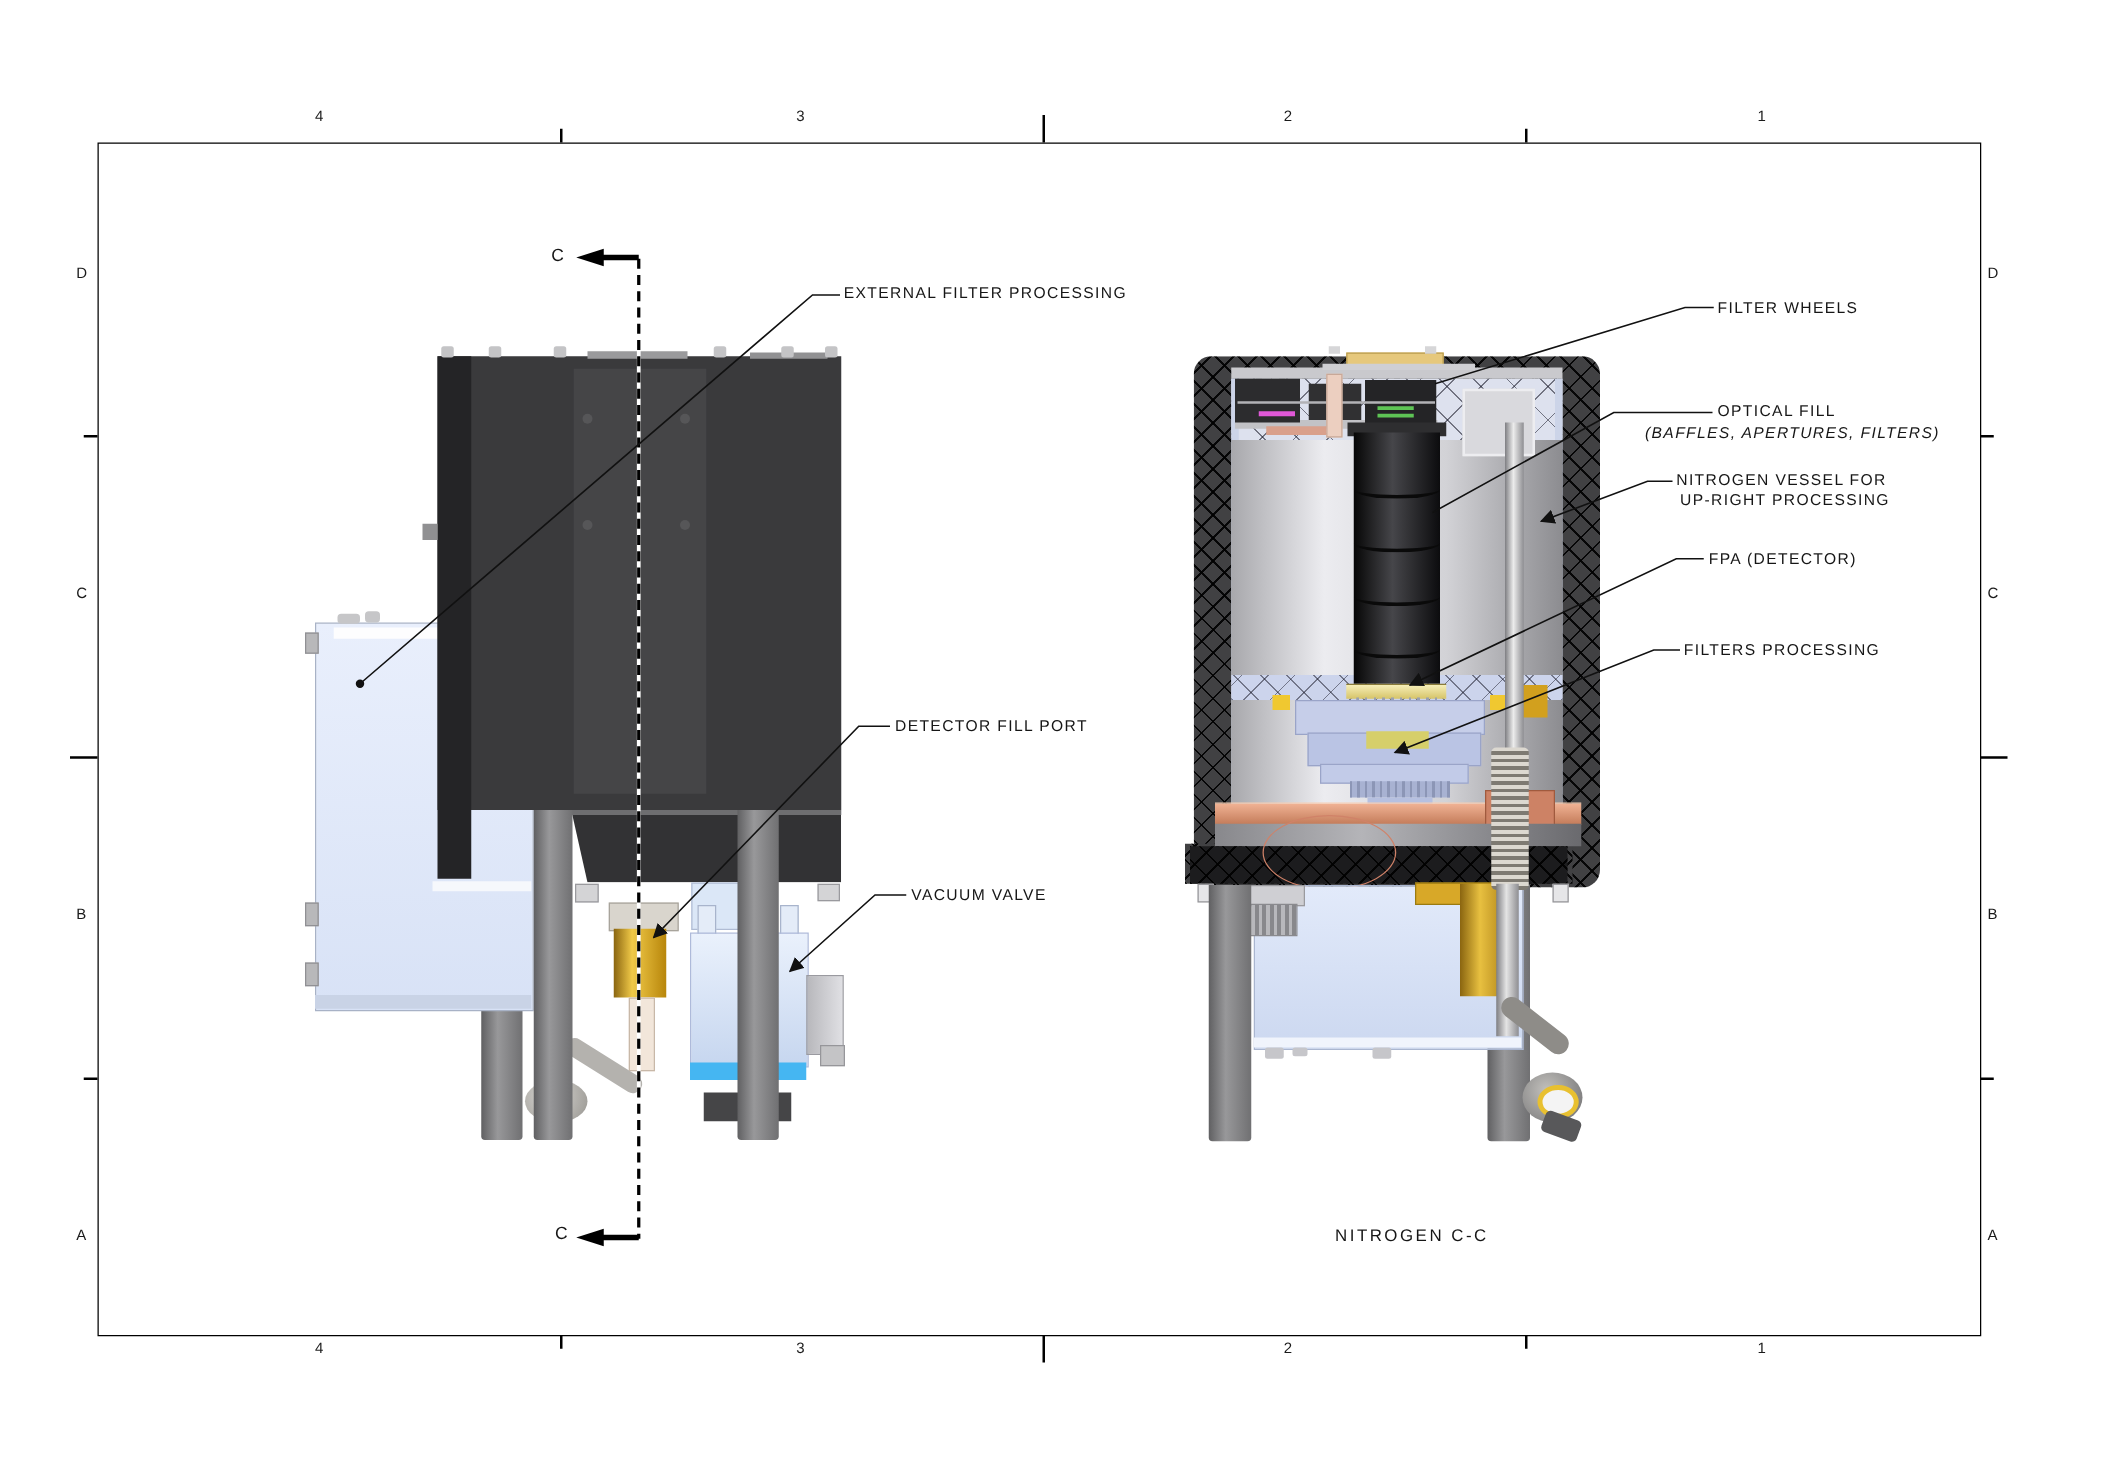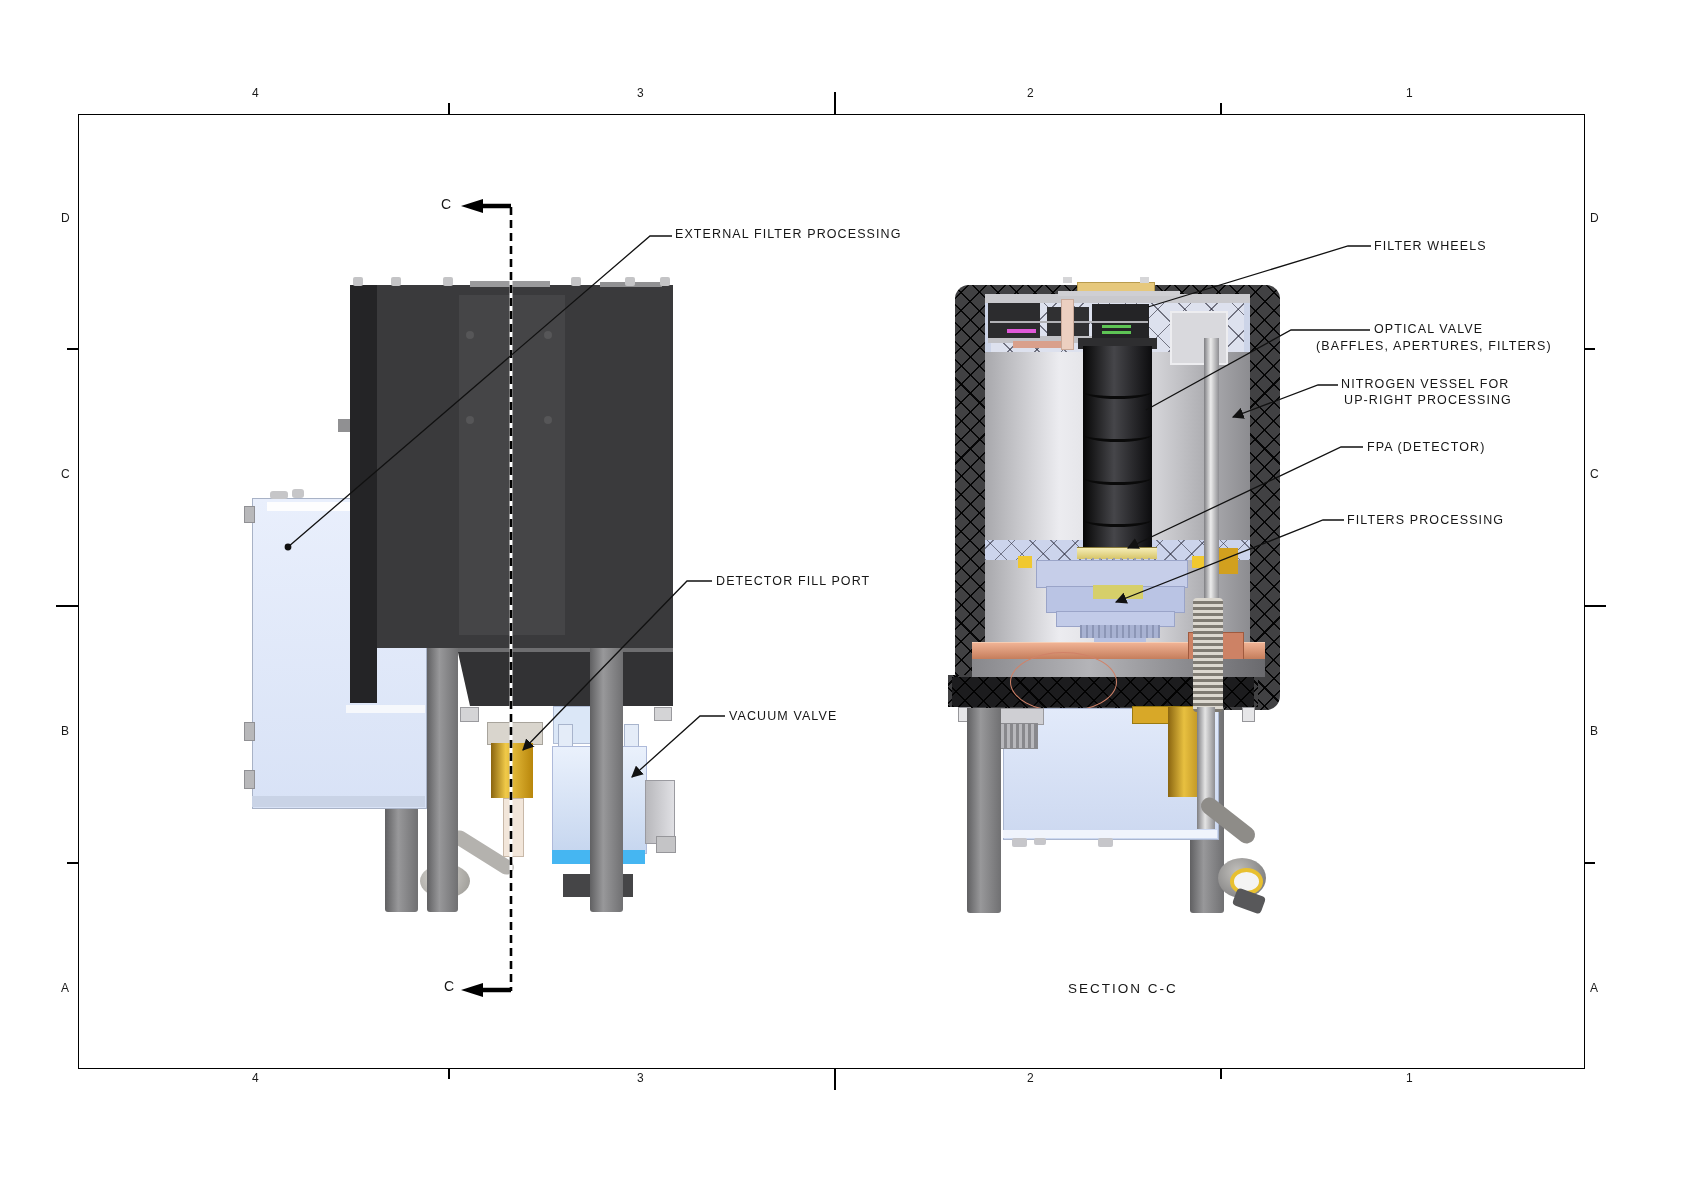--- a/index.html
+++ b/index.html
@@ -199,27 +199,27 @@
     <div class="abs" style="left:1196px;top:812px;width:64px;height:17px;background:#8e8c88;border-radius:9px;transform:rotate(38deg);"></div>
     <div class="abs" style="left:1218px;top:858px;width:48px;height:40px;border-radius:50%;background:radial-gradient(circle at 40% 35%,#c2c0bc,#6e6e70);"></div>
     <div class="abs" style="left:1230px;top:868px;width:25px;height:19px;border-radius:50%;border:4px solid #e8c030;background:#f4f4f4;"></div>
     <div class="abs" style="left:1234px;top:892px;width:30px;height:18px;background:#58585a;border-radius:4px;transform:rotate(20deg);"></div>
   </div>
 
   <div class="lbl" style="left:675px;top:227px;">EXTERNAL FILTER PROCESSING</div>
   <div class="lbl" style="left:716px;top:574px;">DETECTOR FILL PORT</div>
   <div class="lbl" style="left:729px;top:709px;">VACUUM VALVE</div>
   <div class="lbl" style="left:1374px;top:239px;">FILTER WHEELS</div>
-  <div class="lbl" style="left:1374px;top:322px;">OPTICAL VALVE</div>
-  <div class="lbl" style="left:1316px;top:339px;">(BAFFLES, APERTURES, FILTERS)</div>
+  <div class="lbl" style="left:1374px;top:322px;">OPTICAL FILL</div>
+  <div class="lbl" style="left:1316px;top:339px;font-style:italic;">(BAFFLES, APERTURES, FILTERS)</div>
   <div class="lbl" style="left:1341px;top:377px;">NITROGEN VESSEL FOR</div>
   <div class="lbl" style="left:1344px;top:393px;">UP-RIGHT PROCESSING</div>
   <div class="lbl" style="left:1367px;top:440px;">FPA (DETECTOR)</div>
   <div class="lbl" style="left:1347px;top:513px;">FILTERS PROCESSING</div>
-  <div class="lbl" style="left:1068px;top:981px;font-size:13.5px;letter-spacing:2px;">SECTION C-C</div>
+  <div class="lbl" style="left:1068px;top:981px;font-size:13.5px;letter-spacing:2px;">NITROGEN C-C</div>
   <div class="seclbl" style="left:441px;top:196px;">C</div>
   <div class="seclbl" style="left:444px;top:978px;">C</div>
 
   <svg class="overlay" width="1698" height="1184" viewBox="0 0 1698 1184">
     <defs>
       <marker id="arr" viewBox="0 0 10 10" refX="9" refY="5" markerWidth="9" markerHeight="9" orient="auto-start-reverse">
         <path d="M0,0 L10,5 L0,10 z" fill="#111"></path>
       </marker>
       <marker id="dotm" viewBox="0 0 6 6" refX="3" refY="3" markerWidth="6" markerHeight="6">
         <circle cx="3" cy="3" r="2.6" fill="#111"></circle>

